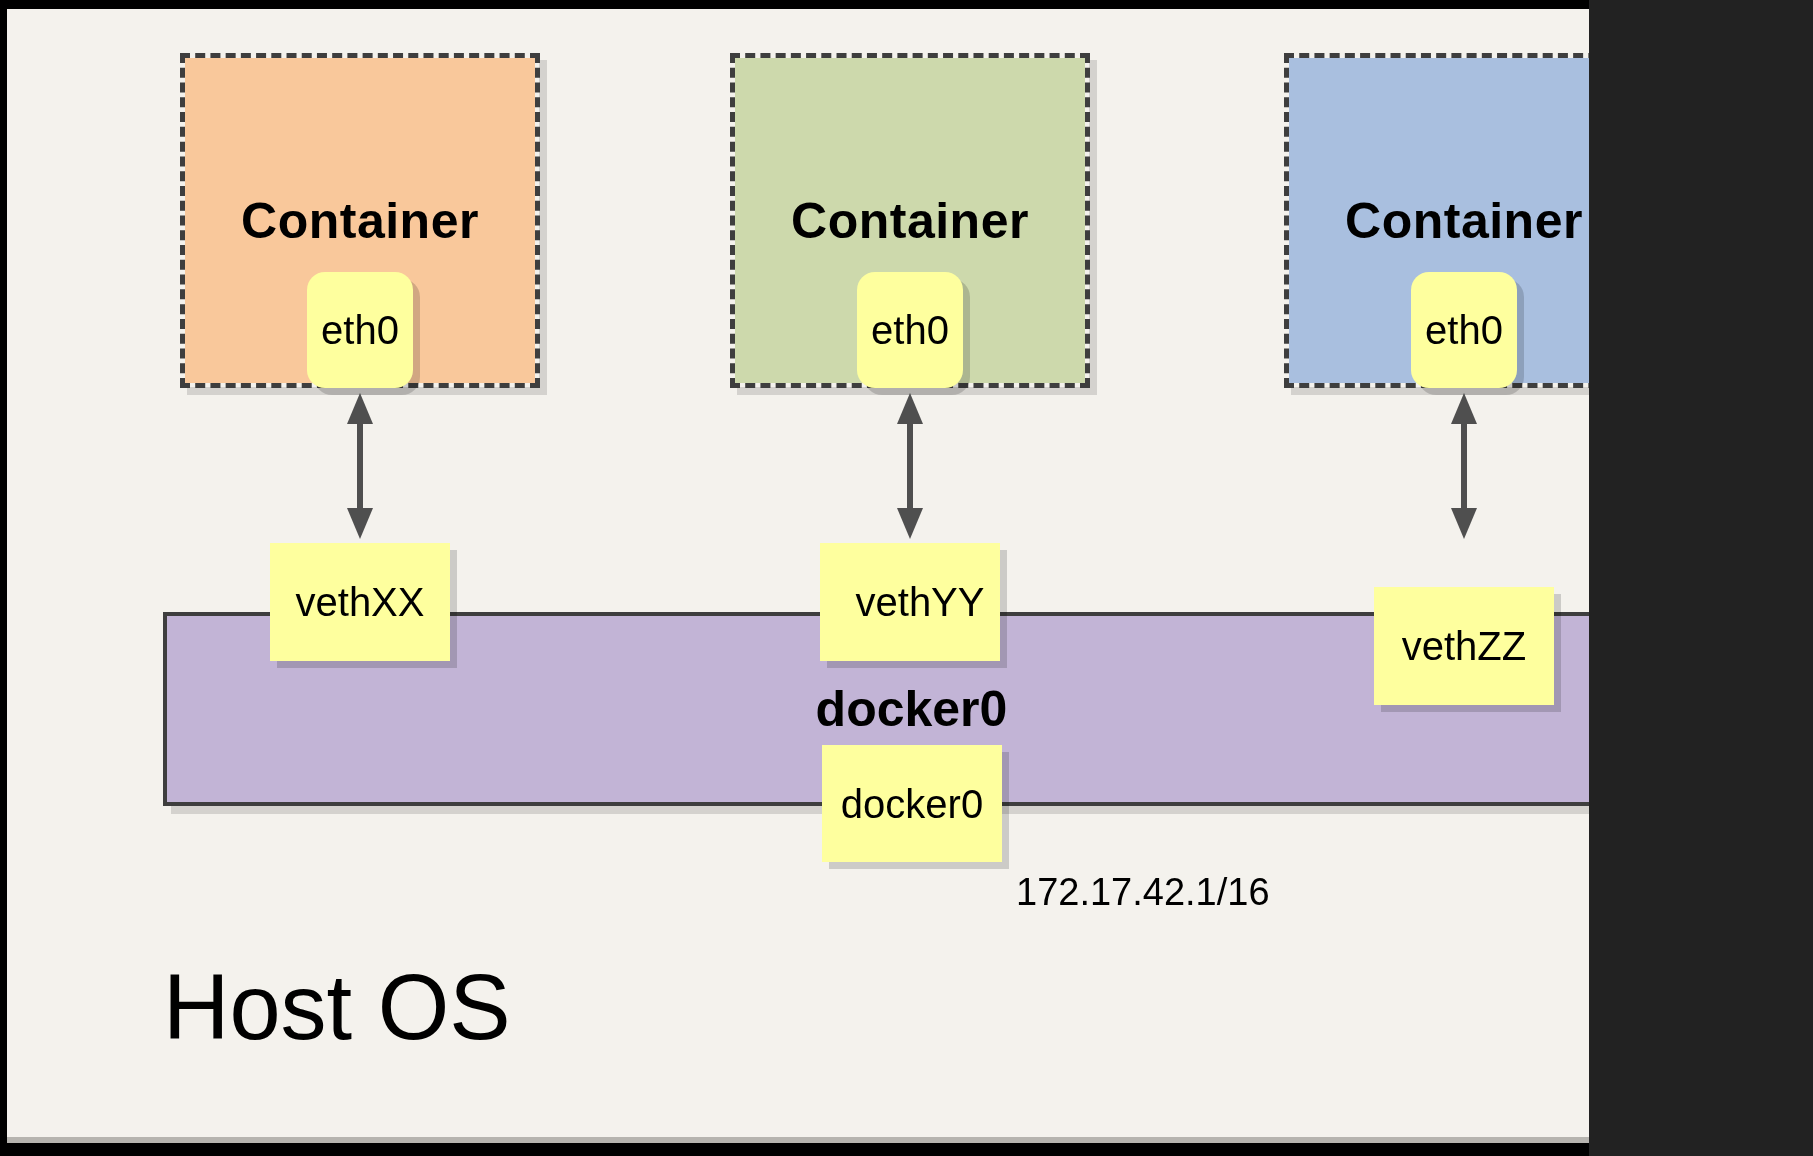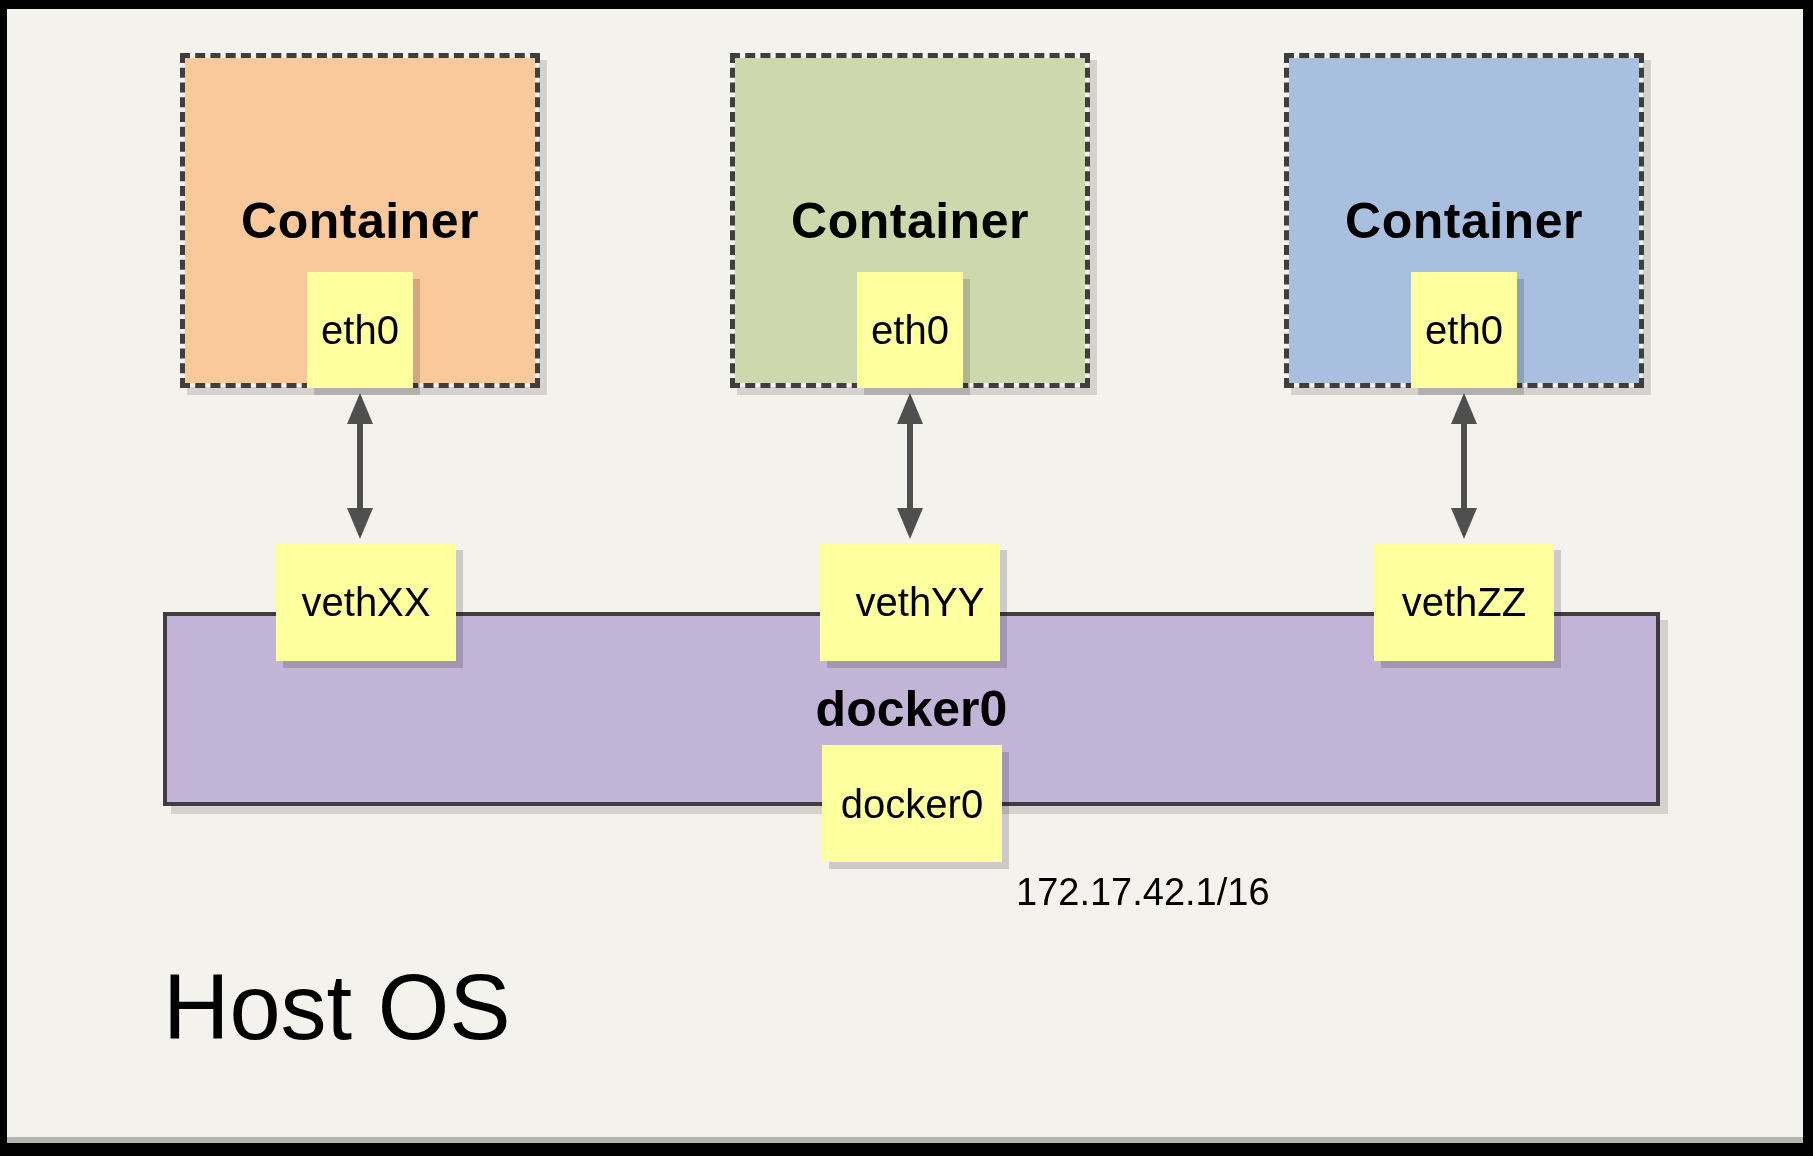--- a/index.html
+++ b/index.html
@@ -1,18 +1,18 @@
 <!DOCTYPE html>
 <html><head>
 <meta charset="utf-8">
 <style>
   html, body { margin: 0; padding: 0; background: #222; }
   .stage {
     position: relative;
-    width: 1813px;
+    width: 1589px;
     height: 1156px;
     background: #000;
     overflow: hidden;
     font-family: "Liberation Sans", "DejaVu Sans", sans-serif;
     color: #000;
   }
   .canvas {
     position: absolute;
     left: 7px; top: 9px;
     width: 1796px; height: 1134px;
@@ -51,26 +51,26 @@
     box-sizing: border-box;
     background: #feff9e;
     box-shadow: 7px 7px 0 rgba(0,0,0,0.16);
     display: flex;
     align-items: center;
     justify-content: center;
     font-size: 40px;
     line-height: 44px;
     z-index: 3;
   }
-  .eth0-note { top: 272px; width: 106px; height: 116px; }
+  .eth0-note { top: 272px; width: 106px; height: 116px; border-radius: 18px; }
   .eth0-note.c1 { left: 307px; }
   .eth0-note.c2 { left: 857px; }
   .eth0-note.c3 { left: 1411px; }
   .veth-note { top: 543px; width: 180px; height: 118px; }
-  .veth-note.c1 { left: 276px; }
+  .veth-note.c1 { left: 270px; }
   .veth-note.c2 { left: 820px; padding-left: 20px; }
   .veth-note.c3 { left: 1374px; }
   .docker0-note { left: 822px; top: 745px; width: 180px; height: 117px; }
   .arrow {
     position: absolute;
     top: 392px;
     width: 34px; height: 148px;
     z-index: 2;
     color: #4f4f4f;
   }
@@ -159,21 +159,21 @@
     <polygon points="17,1 4,32 30,32" fill="currentColor"></polygon>
     <polygon points="17,147 4,116 30,116" fill="currentColor"></polygon>
   </svg>
 
   <div class="note veth-note c1" style="background-color: rgb(254, 255, 158);">
     <span>vethXX</span>
   </div>
   <div class="note veth-note c2" style="background-color: rgb(254, 255, 158);">
     <span>vethYY</span>
   </div>
-  <div class="note veth-note c3" style="background-color: rgb(254, 255, 158);">
+  <div class="note veth-note c3" style="background-color: rgb(254, 255, 158); margin-top: 44px;">
     <span>vethZZ</span>
   </div>
 
   <div class="bridge-bar" style="background-color: rgb(194, 180, 214);"></div>
   <div class="bridge-label">docker0</div>
   <div class="note docker0-note" style="background-color: rgb(254, 255, 158);">
     <span>docker0</span>
   </div>
   <div class="ip-label">172.17.42.1/16</div>
 

